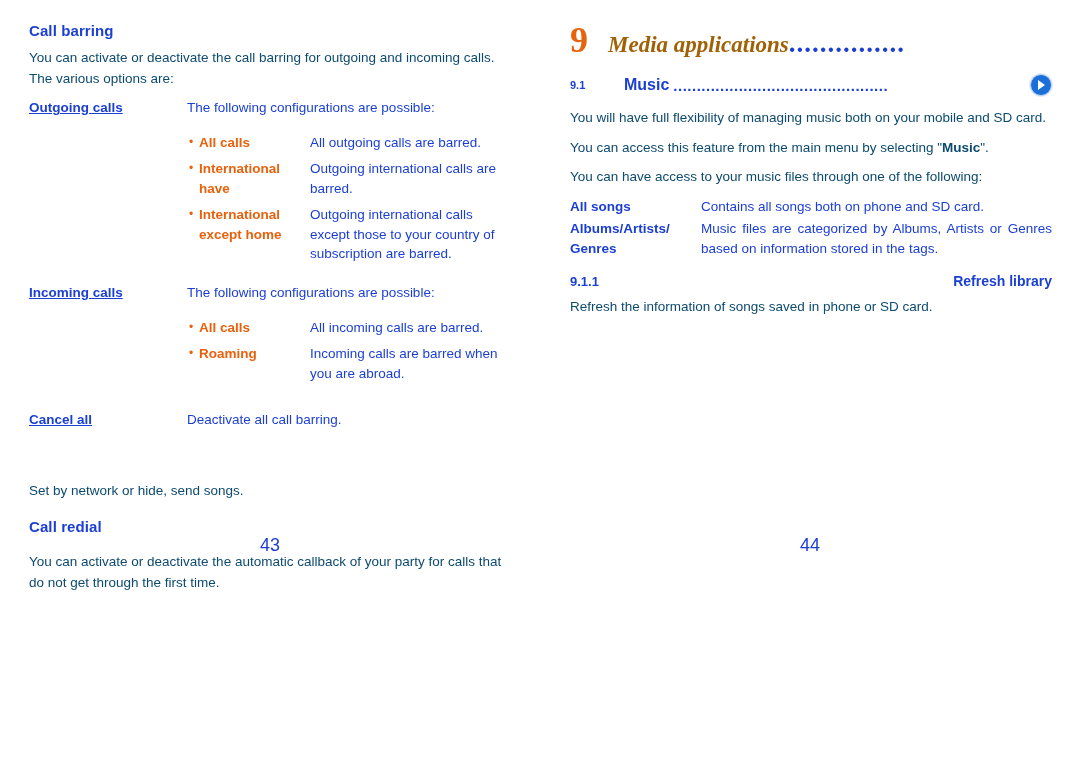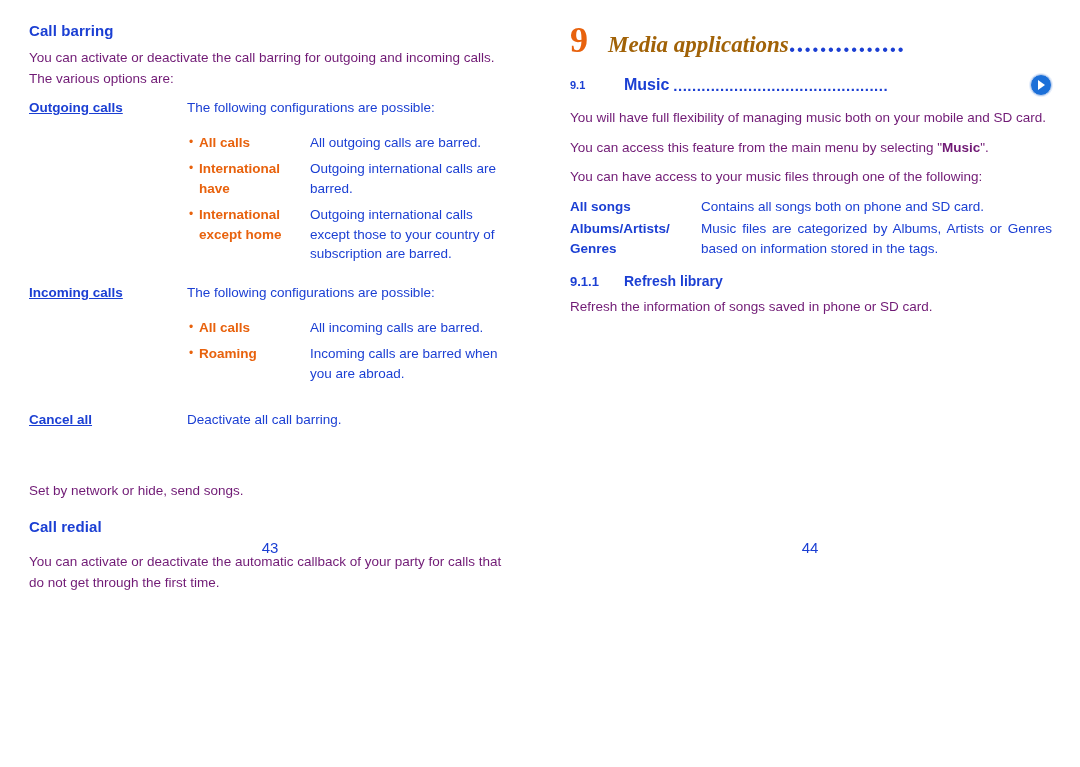--- a/index.html
+++ b/index.html
@@ -42,21 +42,21 @@
     font-size: 15px;
     font-weight: bold;
     color: #1b3fd3;
     margin: 0 0 9px 0;
     letter-spacing: 0.1px;
   }
   p.body {
     font-size: 13.5px;
     line-height: 1.52;
     margin: 0 0 9px 0;
-    color: #701a75;
+    color: #0c4a6e;
   }
   .row {
     display: flex;
     margin-bottom: 7px;
   }
   .row .term {
     width: 158px;
     flex: 0 0 158px;
     font-size: 13.5px;
     font-weight: bold;
@@ -175,20 +175,21 @@
     left: 7px;
     top: 5px;
     border-left: 7px solid #ffffff;
     border-top: 5px solid transparent;
     border-bottom: 5px solid transparent;
   }
   .subsec-head {
     display: flex;
     align-items: baseline;
     margin: 14px 0 8px 0;
+    justify-content: space-between;
   }
   .subsec-num {
     font-size: 13px;
     font-weight: bold;
     color: #1b3fd3;
     flex: 0 0 54px;
   }
   .subsec-title {
     font-size: 14px;
     font-weight: bold;
@@ -213,21 +214,21 @@
     flex: 1;
   }
   .justified { text-align: justify; }
   .bold-inline { font-weight: bold; }
 
   .folio {
     position: absolute;
     bottom: 30px;
     width: 100%;
     text-align: center;
-    font-size: 15px;
+    font-size: 18px;
     color: #1b3fd3;
   }
 </style>
 </head>
 <body>
 
 <div class="page page-left">
   <div class="content-left">
 
     <h2 class="section-head">Call barring</h2>

